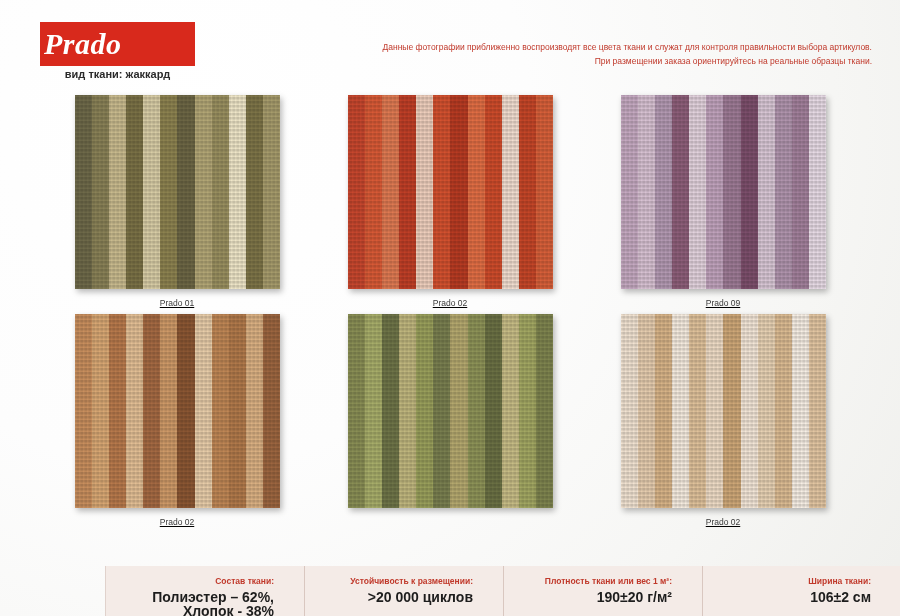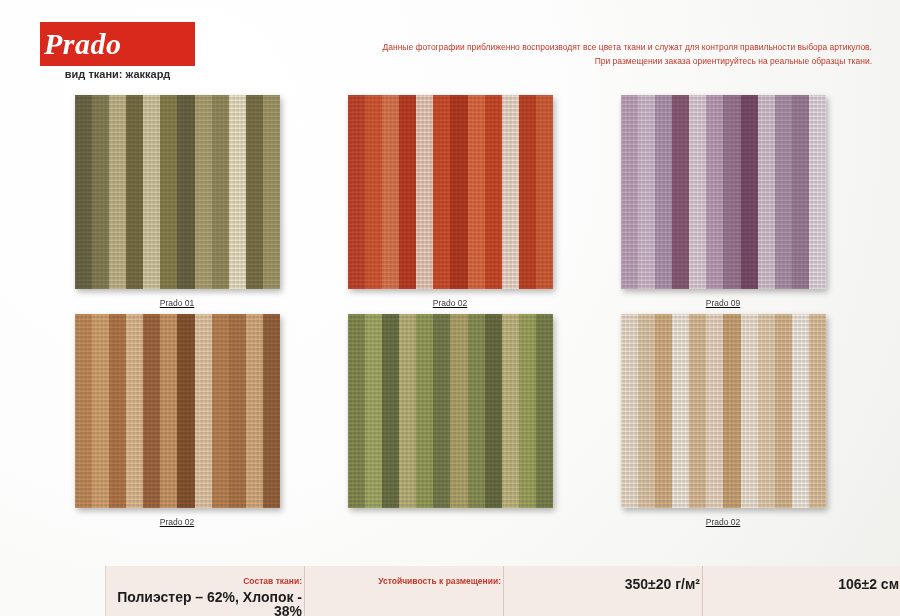--- a/index.html
+++ b/index.html
@@ -82,21 +82,21 @@
   .footer{
     position:absolute;left:105px;top:566px;
     width:795px;height:50px;
     background:#f4ebe7;
     display:flex;
     border-left:1px solid #e0d2cc;
   }
   .footer-cell{
     flex:1;
     border-right:1px solid #d9c7c0;
-    padding:9px 2px 0 10px;
+    padding:9px 30px 0 10px;
     text-align:right;
     box-sizing:border-box;
   }
   .footer-cell:last-child{border-right:none;}
   .f-label{
     font-size:8.5px;color:#c0392b;font-weight:bold;line-height:13px;
   }
   .f-value{
     font-size:14px;color:#1d1d1d;font-weight:bold;line-height:14px;padding-top:2px;
   }
@@ -163,22 +163,25 @@
   </div>
 
   <div class="footer-tab"></div>
   <div class="footer">
     <div class="footer-cell">
       <div class="f-label">Состав ткани:</div>
       <div class="f-value">Полиэстер – 62%, Хлопок - 38%</div>
     </div>
     <div class="footer-cell">
       <div class="f-label">Устойчивость к размещении:</div>
+      <div class="f-value">&gt;20 000 циклов</div>
     </div>
     <div class="footer-cell">
-      <div class="f-value">350±20 г/м²</div>
+      <div class="f-label">Плотность ткани или вес 1 м²:</div>
+      <div class="f-value">190±20 г/м²</div>
     </div>
     <div class="footer-cell">
+      <div class="f-label">Ширина ткани:</div>
       <div class="f-value">106±2 см</div>
     </div>
   </div>
 
 </div>
 
 </body></html>

